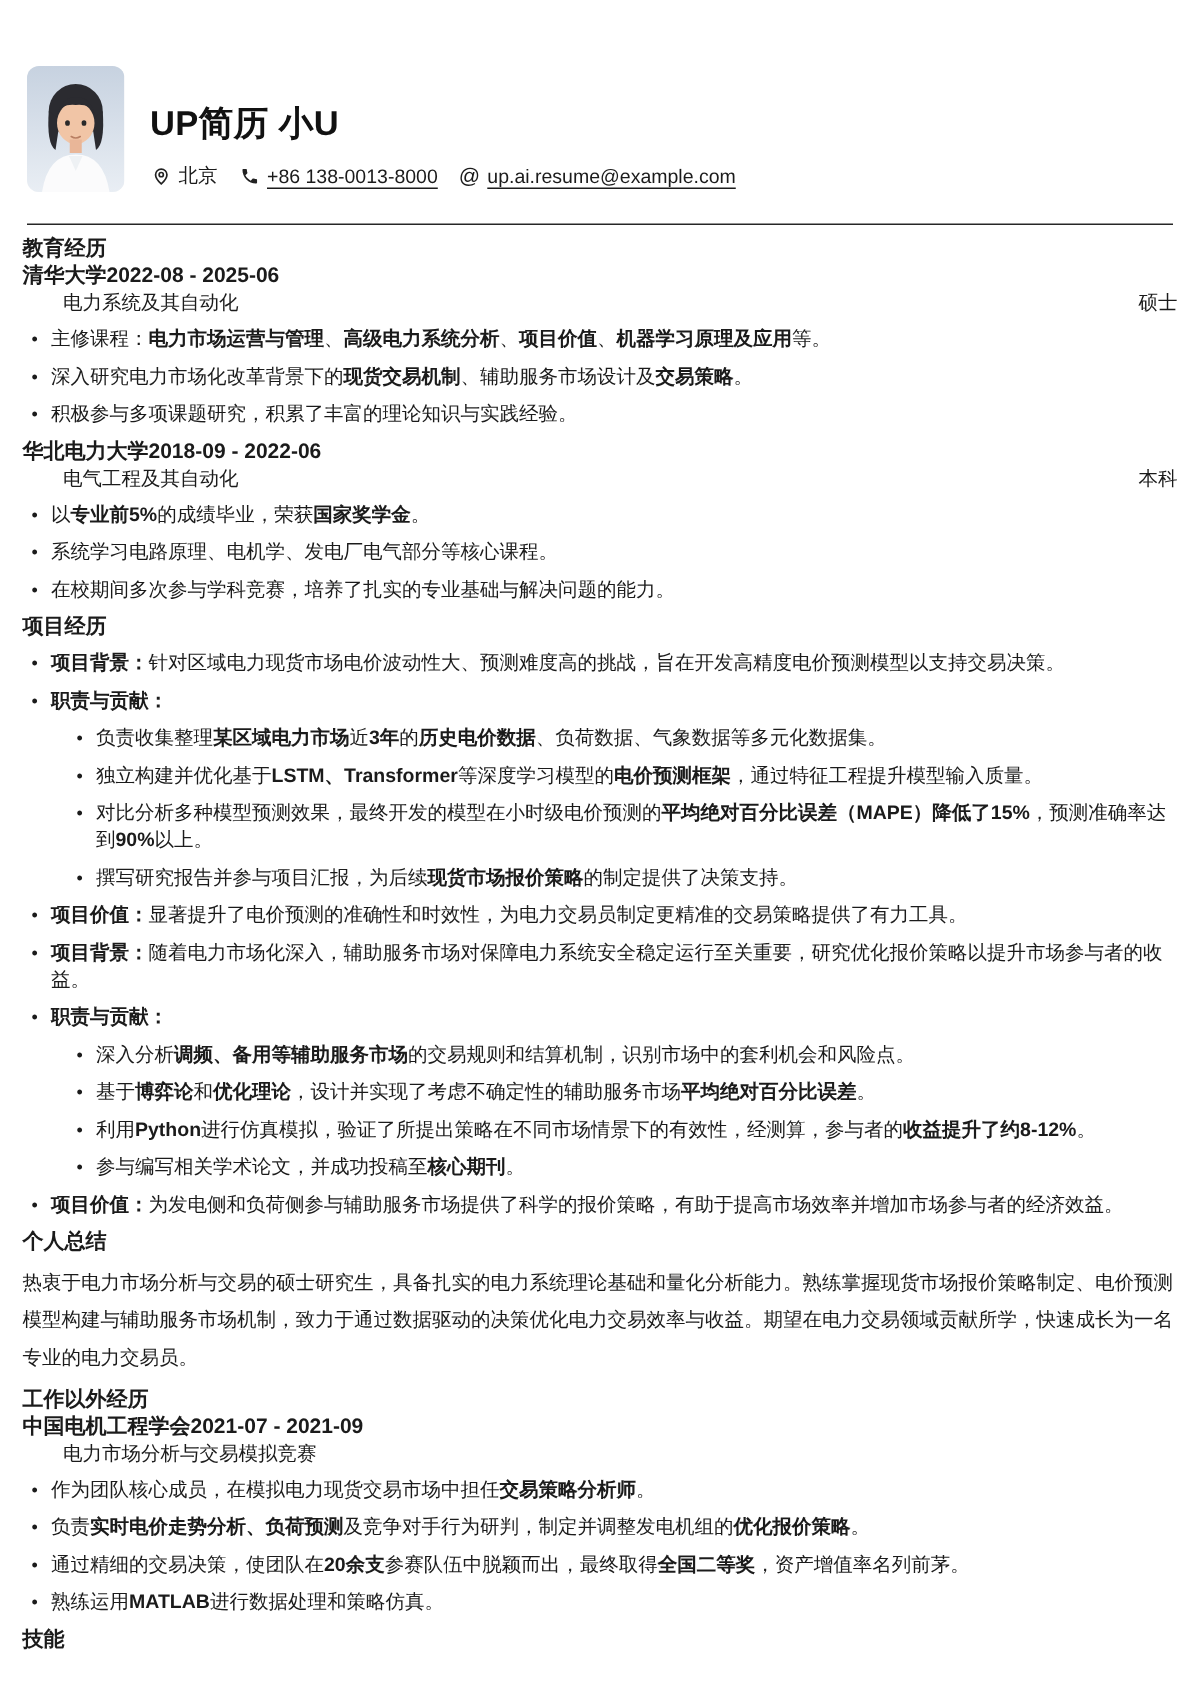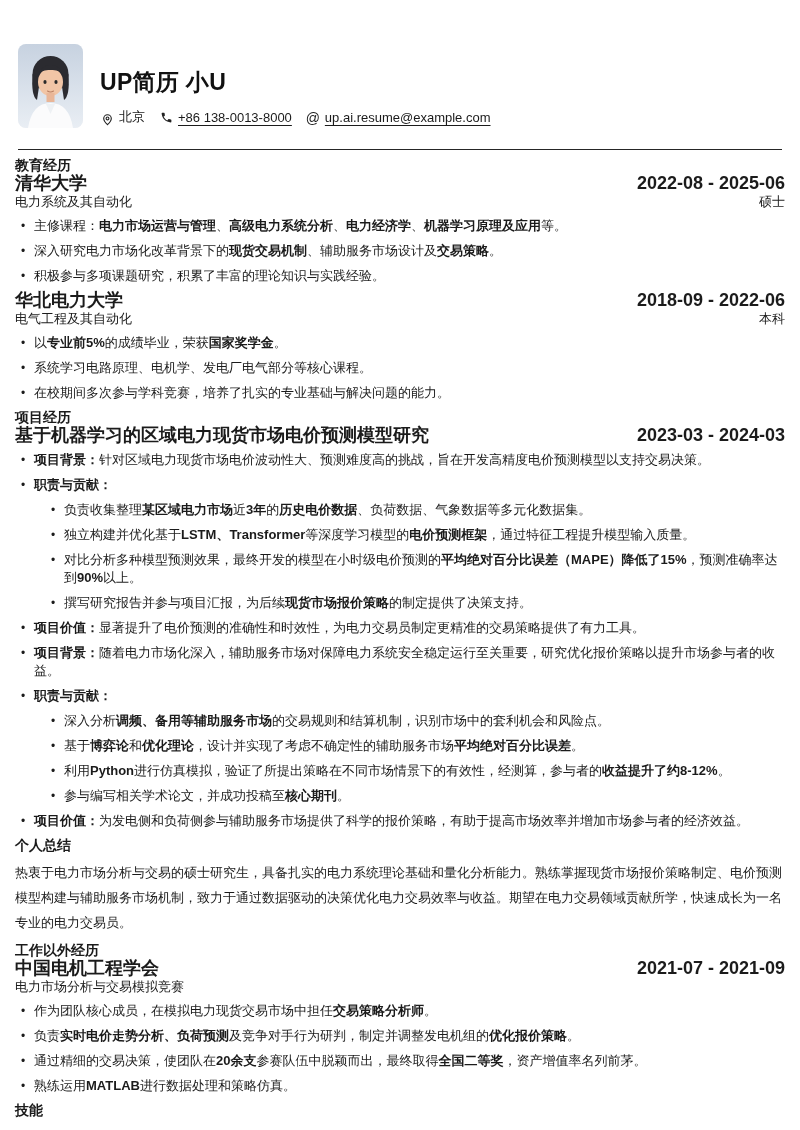--- a/index.html
+++ b/index.html
@@ -9,33 +9,33 @@
     color:#1b1b1b;-webkit-font-smoothing:antialiased;
   }
   .page{padding:0 15px;}
   
   .header{display:flex;align-items:center;padding:44px 3px 0 3px;}
   .photo{width:65px;height:84px;border-radius:8px;overflow:hidden;flex:none;box-shadow:0 0 0 1px rgba(0,0,0,0.04) inset;}
   .photo svg{display:block;}
   .hmeta{margin-left:17px;}
   .name{font-size:23px;font-weight:700;color:#111;letter-spacing:.3px;line-height:1.1;margin-top:24px;}
   .contact{display:flex;align-items:center;gap:14px;margin-top:13px;font-size:13px;color:#1b1b1b;}
-  .citem{display:flex;align-items:flex-end;gap:5px;}
+  .citem{display:flex;align-items:center;gap:5px;}
   .cicon{display:inline-flex;width:14px;height:14px;align-items:center;justify-content:center;}
   .cicon svg{width:13px;height:13px;}
   .at{font-size:14px;font-weight:500;line-height:1;}
   .ulink{text-decoration:underline;text-underline-offset:3px;text-decoration-thickness:1px;cursor:pointer;}
   .divider{border:none;border-top:1.6px solid #262626;margin:21px 3px 0 3px;}
   
   .section{margin-top:7px;}
   .section-title{font-size:14px;font-weight:700;line-height:17px;}
   .entry{margin-top:1px;}
   .entry + .entry{margin-top:7px;}
-  .entry-head{display:flex;justify-content:space-between;align-items:baseline;font-size:18px;font-weight:700;line-height:17px;}
-  .entry-sub{display:flex;justify-content:space-between;font-size:13px;line-height:17px;margin-top:1px;}
+  .entry-head{display:flex;align-items:baseline;font-size:14px;font-weight:700;line-height:17px;}
+  .entry-sub{display:flex;justify-content:space-between;font-size:13px;line-height:17px;margin-top:1px;margin-left:27px;}
   .bullets{margin-top:1px;}
   .bullet{display:flex;font-size:13px;line-height:18px;margin-top:7px;}
   .bullet .dot{flex:none;width:13px;margin-left:6px;text-align:left;font-size:12px;}
   .bullet.lvl2{padding-left:30px;}
   .btxt{flex:1;}
   .b{font-weight:700;}
   .para{font-size:13px;line-height:25px;margin:6px 0 0 0;}
 </style>
 </head>
 <body>
@@ -103,21 +103,21 @@
             <span>清华大学</span>
             <span>2022-08 - 2025-06</span>
           </div>
           <div class="entry-sub">
             <span>电力系统及其自动化</span>
             <span>硕士</span>
           </div>
           <div class="bullets">
             <div class="bullet">
               <span class="dot">•</span>
-              <span class="btxt"><span>主修课程：</span><span class="b">电力市场运营与管理</span><span>、</span><span class="b">高级电力系统分析</span><span>、</span><span class="b">电力经济学</span><span>、</span><span class="b">机器学习原理及应用</span><span>等。</span></span>
+              <span class="btxt"><span>主修课程：</span><span class="b">电力市场运营与管理</span><span>、</span><span class="b">高级电力系统分析</span><span>、</span><span class="b">项目价值</span><span>、</span><span class="b">机器学习原理及应用</span><span>等。</span></span>
             </div>
             <div class="bullet">
               <span class="dot">•</span>
               <span class="btxt"><span>深入研究电力市场化改革背景下的</span><span class="b">现货交易机制</span><span>、辅助服务市场设计及</span><span class="b">交易策略</span><span>。</span></span>
             </div>
             <div class="bullet">
               <span class="dot">•</span>
               <span class="btxt"><span>积极参与多项课题研究，积累了丰富的理论知识与实践经验。</span></span>
             </div>
           </div>
@@ -143,24 +143,20 @@
             <div class="bullet">
               <span class="dot">•</span>
               <span class="btxt"><span>在校期间多次参与学科竞赛，培养了扎实的专业基础与解决问题的能力。</span></span>
             </div>
           </div>
         </div>
       </section>
       <section class="section">
         <div class="section-title">项目经历</div>
         <div class="entry">
-          <div class="entry-head">
-            <span>基于机器学习的区域电力现货市场电价预测模型研究</span>
-            <span>2023-03 - 2024-03</span>
-          </div>
           <div class="bullets">
             <div class="bullet">
               <span class="dot">•</span>
               <span class="btxt"><span class="b">项目背景：</span><span>针对区域电力现货市场电价波动性大、预测难度高的挑战，旨在开发高精度电价预测模型以支持交易决策。</span></span>
             </div>
             <div class="bullet">
               <span class="dot">•</span>
               <span class="btxt"><span class="b">职责与贡献：</span></span>
             </div>
             <div class="bullet lvl2">

